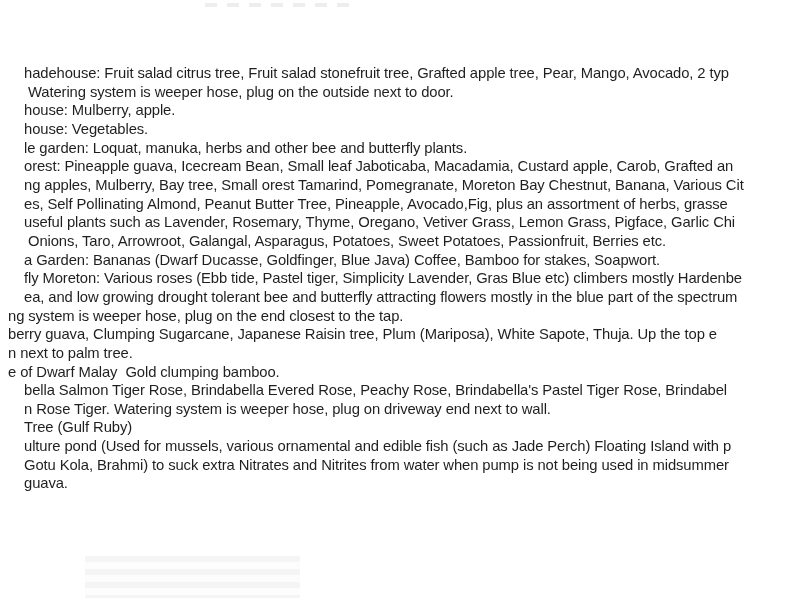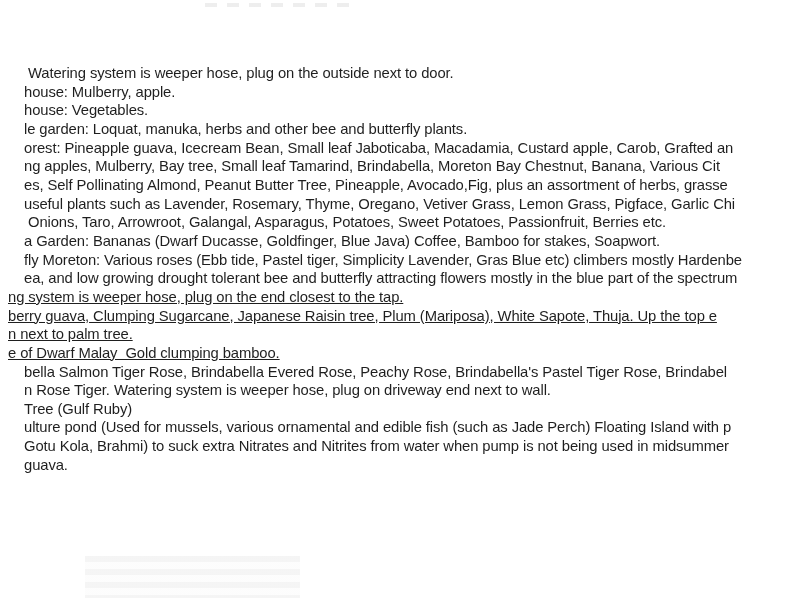--- a/index.html
+++ b/index.html
@@ -29,21 +29,20 @@
     line-height: 18.66px;
     padding-left: 24px;
     font-size: 14.8px;
     color: #1f1f1f;
     letter-spacing: -0.1px;
     white-space: pre;
     overflow: hidden;
   }
   .line.shift-left {
     padding-left: 8px;
-    text-decoration: underline;
   }
   .artifact-top {
     position: absolute;
     top: 3px;
     left: 205px;
     width: 145px;
     height: 4px;
     background: repeating-linear-gradient(90deg, #ececec 0 12px, #ffffff 12px 22px);
     opacity: 0.9;
   }
@@ -58,26 +57,27 @@
   }
 </style>
 </head>
 <body>
 
 <div class="page">
 
   <div class="artifact-top"></div>
 
   <div class="doc">
+    <div class="line">hadehouse: Fruit salad citrus tree, Fruit salad stonefruit tree, Grafted apple tree, Pear, Mango, Avocado, 2 typ</div>
     <div class="line"> Watering system is weeper hose, plug on the outside next to door.</div>
     <div class="line">house: Mulberry, apple.</div>
     <div class="line">house: Vegetables.</div>
     <div class="line">le garden: Loquat, manuka, herbs and other bee and butterfly plants.</div>
     <div class="line">orest: Pineapple guava, Icecream Bean, Small leaf Jaboticaba, Macadamia, Custard apple, Carob, Grafted an</div>
-    <div class="line">ng apples, Mulberry, Bay tree, Small leaf Tamarind, Brindabella, Moreton Bay Chestnut, Banana, Various Cit</div>
+    <div class="line">ng apples, Mulberry, Bay tree, Small orest Tamarind, Pomegranate, Moreton Bay Chestnut, Banana, Various Cit</div>
     <div class="line">es, Self Pollinating Almond, Peanut Butter Tree, Pineapple, Avocado,Fig, plus an assortment of herbs, grasse</div>
     <div class="line">useful plants such as Lavender, Rosemary, Thyme, Oregano, Vetiver Grass, Lemon Grass, Pigface, Garlic Chi</div>
     <div class="line"> Onions, Taro, Arrowroot, Galangal, Asparagus, Potatoes, Sweet Potatoes, Passionfruit, Berries etc.</div>
     <div class="line">a Garden: Bananas (Dwarf Ducasse, Goldfinger, Blue Java) Coffee, Bamboo for stakes, Soapwort.</div>
     <div class="line">fly Moreton: Various roses (Ebb tide, Pastel tiger, Simplicity Lavender, Gras Blue etc) climbers mostly Hardenbe</div>
     <div class="line">ea, and low growing drought tolerant bee and butterfly attracting flowers mostly in the blue part of the spectrum</div>
     <div class="line shift-left">ng system is weeper hose, plug on the end closest to the tap.</div>
     <div class="line shift-left">berry guava, Clumping Sugarcane, Japanese Raisin tree, Plum (Mariposa), White Sapote, Thuja. Up the top e</div>
     <div class="line shift-left">n next to palm tree.</div>
     <div class="line shift-left">e of Dwarf Malay  Gold clumping bamboo.</div>

